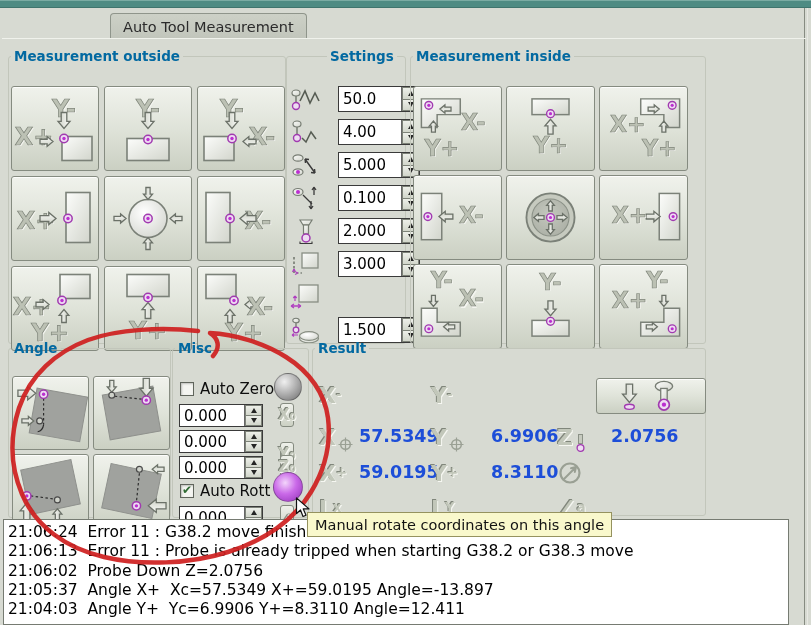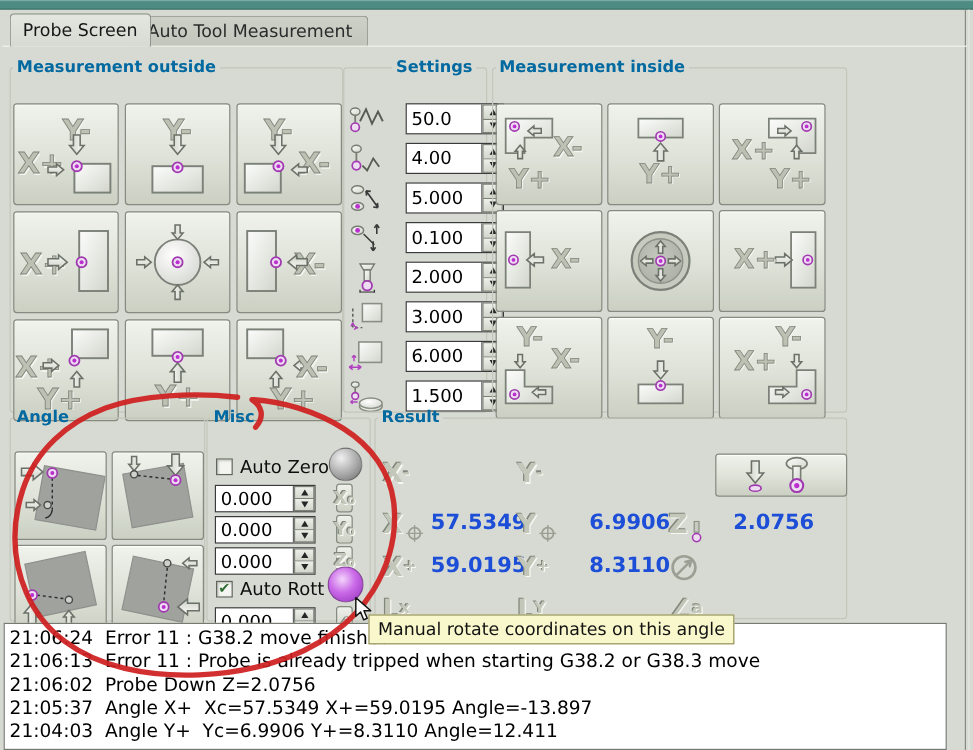--- a/index.html
+++ b/index.html
@@ -86,23 +86,20 @@
           <stop offset="1" stop-color="#a5a99f"></stop>
       </radialGradient>
     </defs>
   </svg>
 
   <div class="titlebar"></div>
   <div class="winborder" style="left:804px;top:8px;width:1px;height:617px;"></div>
   <div class="winborder" style="left:807px;top:8px;width:1px;height:617px;background:#e7e8e3;"></div>
 
   <div class="pageline"></div>
-  <div class="tab active">
-    <span>Probe Screen</span>
-  </div>
   <div class="tab inactive">
     <span>Auto Tool Measurement</span>
   </div>
 
   <fieldset class="grp" style="left:8px;top:48px;width:278px;height:296px;">
     <legend>Measurement outside</legend>
     <div id="outside-grid" class="grid3">
         <div class="pbtn">
           <svg viewBox="0 0 86 76" preserveAspectRatio="xMidYMid meet">
             <text x="53.2" y="27.2" font-size="24" font-weight="bold" fill="#f4f5f0" text-anchor="middle" font-family="DejaVu Sans,sans-serif">Y-</text>
@@ -371,31 +368,20 @@
           </div>
         </div>
         <div class="setrow">
           <span class="seticon">
             <svg width="30" height="26" viewBox="0 0 30 26">
               <rect x="9" y="1" width="19" height="17" fill="url(#sg)" stroke="#888e83" stroke-width="1.3"></rect>
               <path d="M1,22 H11 M1,22 l3,-2 M1,22 l3,2 M11,22 l-3,-2 M11,22 l-3,2" stroke="#b040c0" stroke-width="1.3" fill="none"></path>
               <path d="M5,12 V17 M5,12 l-1.7,2 M5,12 l1.7,2" stroke="#b040c0" stroke-width="1.2" fill="none"></path>
             </svg>
           </span>
-          <div class="spin">
-            <span class="val">6.000</span>
-            <span class="btns">
-              <span class="sb">
-                <span class="tri-up"></span>
-              </span>
-              <span class="sb">
-                <span class="tri-dn"></span>
-              </span>
-            </span>
-          </div>
         </div>
         <div class="setrow">
           <span class="seticon">
             <svg width="30" height="26" viewBox="0 0 30 26">
               <ellipse cx="6" cy="3.5" rx="3.2" ry="2.3" fill="url(#sg)" stroke="#777d73" stroke-width="1.1"></ellipse>
               <path d="M6,6 V10" stroke="#777d73" stroke-width="1.4"></path>
               <circle cx="6" cy="13" r="2.8" fill="#eedcf2" stroke="#a13ab0" stroke-width="1.3"></circle>
               <path d="M2,18 h6 M2,18 l2,-1.5 M2,18 l2,1.5" stroke="#b040c0" stroke-width="1.1" fill="none"></path>
               <ellipse cx="19" cy="21.5" rx="9.5" ry="4.3" fill="url(#sg)" stroke="#888e83" stroke-width="1.2"></ellipse>
               <ellipse cx="19" cy="19" rx="9.5" ry="4.3" fill="url(#cg)" stroke="#888e83" stroke-width="1.2"></ellipse>
@@ -649,21 +635,21 @@
           <span class="val">0.000</span>
           <span class="btns">
             <span class="sb">
               <span class="tri-up"></span>
             </span>
             <span class="sb">
               <span class="tri-dn"></span>
             </span>
           </span>
         </div>
-        <div class="zb" style="left: 107px; top: 73px;">
+        <div class="zb" style="left: 107px; top: 86px;">
           <span class="gt">Y₀</span>
         </div>
         <div class="spin mspin" style="left: 6px; top: 100px;">
           <span class="val">0.000</span>
           <span class="btns">
             <span class="sb">
               <span class="tri-up"></span>
             </span>
             <span class="sb">
               <span class="tri-dn"></span>

